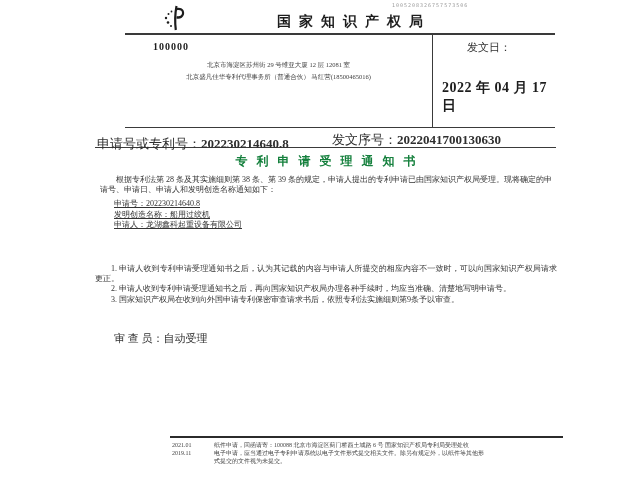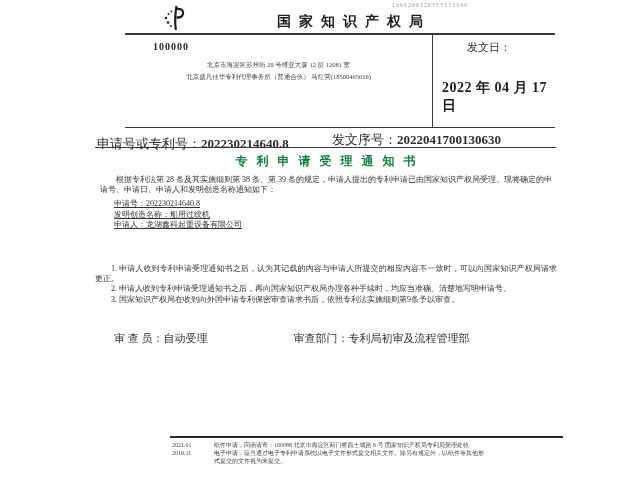--- a/index.html
+++ b/index.html
@@ -116,23 +116,20 @@
     <div class="tips">
       <p class="item">1. 申请人收到专利申请受理通知书之后，认为其记载的内容与申请人所提交的相应内容不一致时，可以向国家知识产权局请求更正。</p>
       <p class="item">2. 申请人收到专利申请受理通知书之后，再向国家知识产权局办理各种手续时，均应当准确、清楚地写明申请号。</p>
       <p class="item">3. 国家知识产权局在收到向外国申请专利保密审查请求书后，依照专利法实施细则第9条予以审查。</p>
     </div>
 
     <div class="signoff">
       <span class="examiner">
         <span>审 查 员：</span><span>自动受理</span>
       </span>
-      <span class="dept">
-        <span>审查部门：</span><span>专利局初审及流程管理部</span>
-      </span>
     </div>
   </div>
 
   <div class="footer-rule"></div>
   <div class="footer-codes">
     <div>2021.01</div>
     <div>2019.11</div>
   </div>
   <div class="footer-text">
     <p class="l1">纸件申请，回函请寄：100088 北京市海淀区蓟门桥西土城路 6 号 国家知识产权局专利局受理处收</p>

